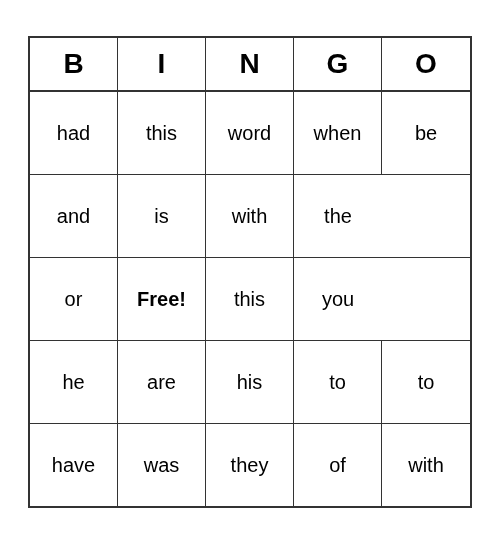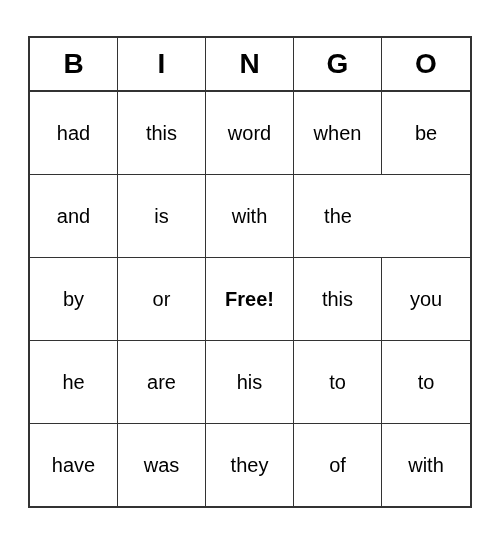--- a/index.html
+++ b/index.html
@@ -98,21 +98,20 @@
         <div class="bingo-cell">when</div>
         <div class="bingo-cell">be</div>
       </div>
       <div class="bingo-row">
         <div class="bingo-cell">and</div>
         <div class="bingo-cell">is</div>
         <div class="bingo-cell">with</div>
         <div class="bingo-cell">the</div>
       </div>
       <div class="bingo-row">
-        <div class="bingo-cell">by</div>
         <div class="bingo-cell">or</div>
         <div class="bingo-cell free-cell">Free!</div>
         <div class="bingo-cell">this</div>
         <div class="bingo-cell">you</div>
       </div>
       <div class="bingo-row">
         <div class="bingo-cell">he</div>
         <div class="bingo-cell">are</div>
         <div class="bingo-cell">his</div>
         <div class="bingo-cell">to</div>

